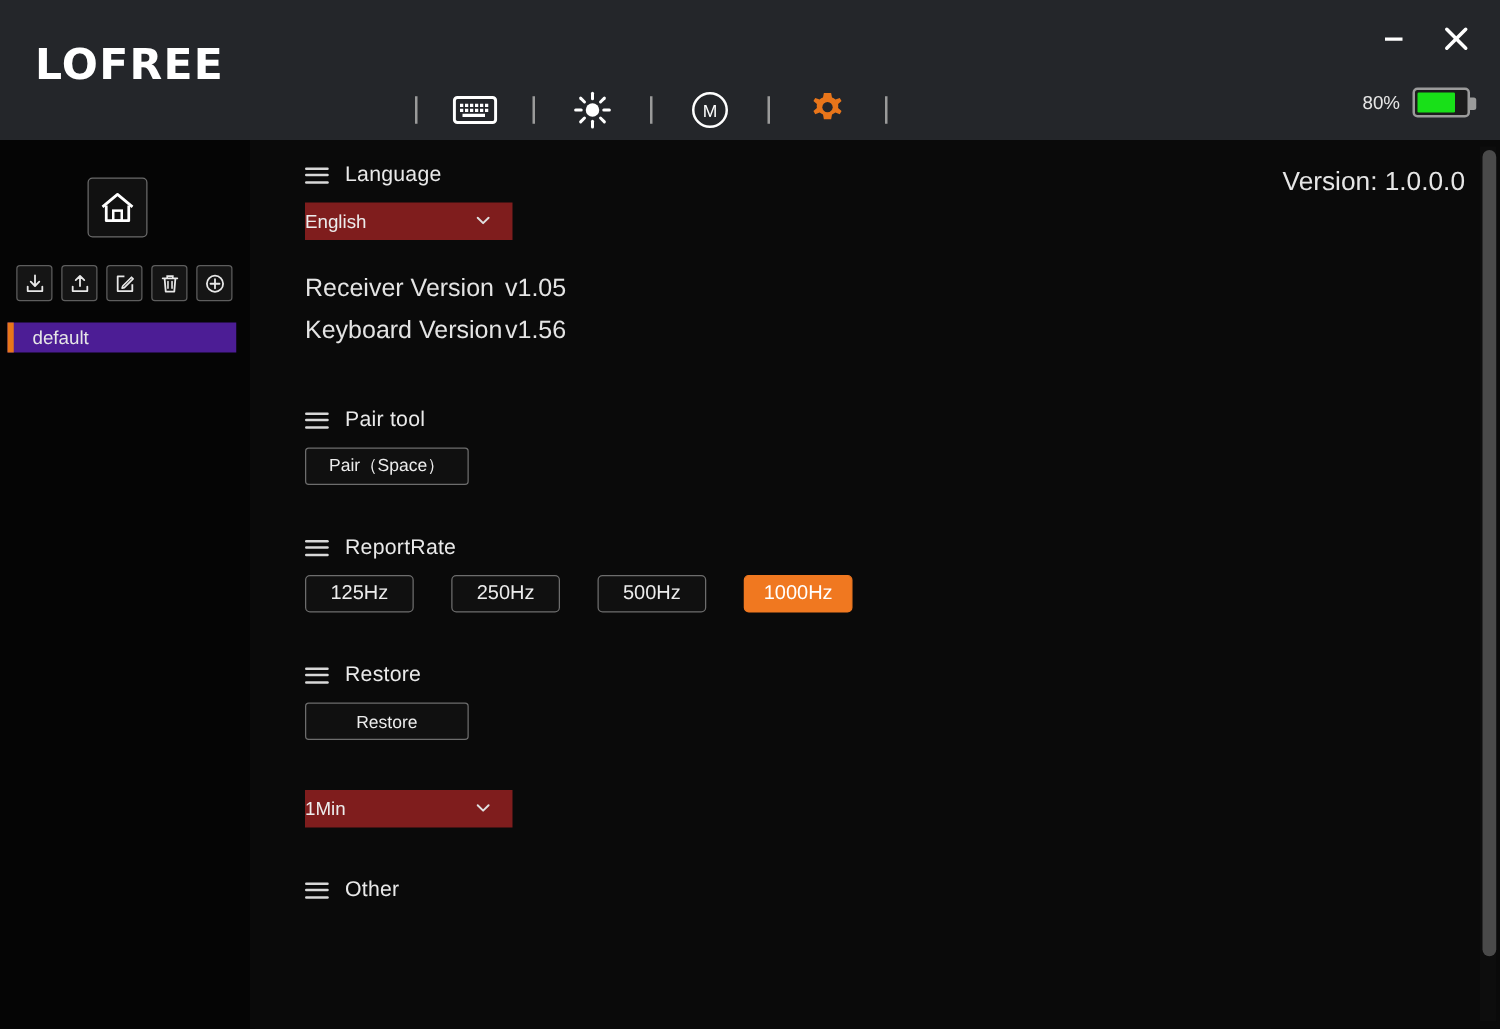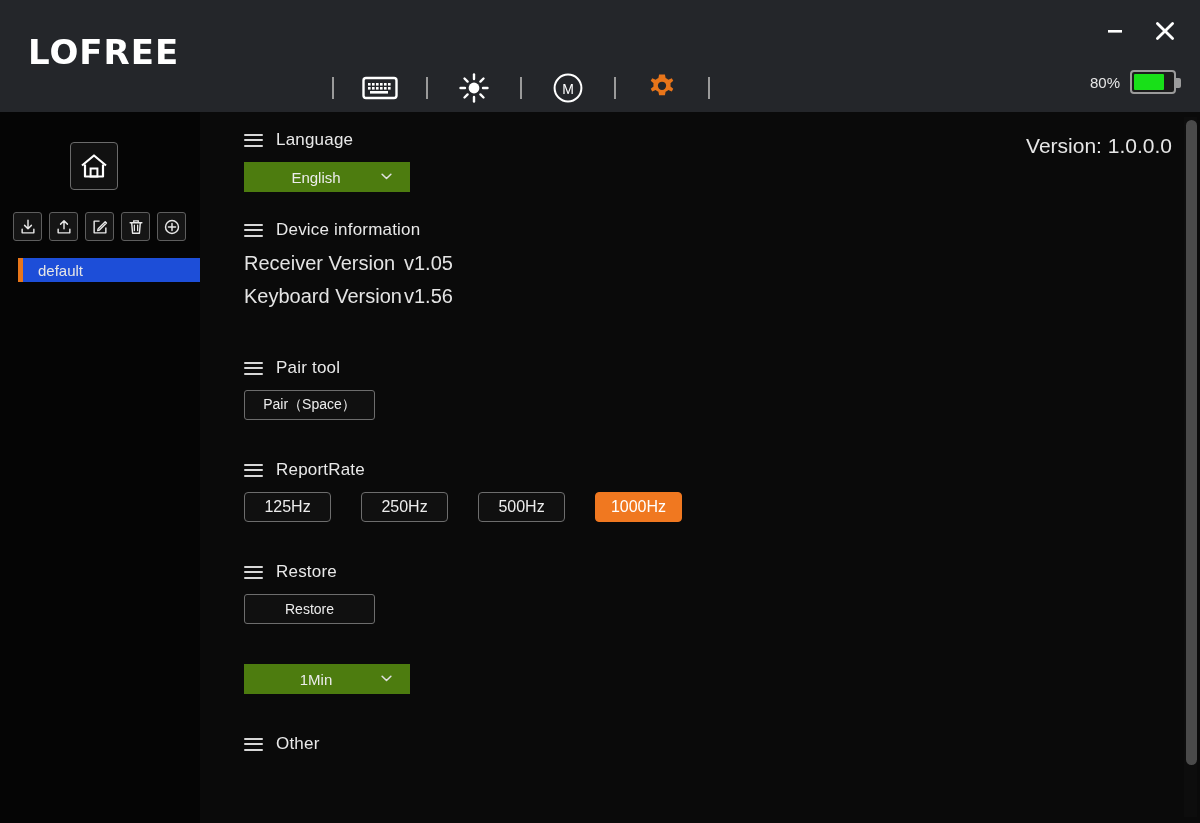--- a/index.html
+++ b/index.html
@@ -138,23 +138,23 @@
     width: 29px; height: 29px;
     border: 1px solid #5e5e5e;
     border-radius: 3px;
     background: #151515;
     display: flex; align-items: center; justify-content: center;
     cursor: pointer;
   }
 
   .profile-item {
     position: absolute;
-    left: 18px; top: 146px;
+    left: 6px; top: 146px;
     width: 183px; height: 24px;
-    background: #1d4ed8;
+    background: #4c1d95;
     display: flex;
     align-items: center;
     cursor: pointer;
   }
   .profile-accent {
     width: 5px;
     height: 24px;
     background: #e8761a;
     flex: none;
   }
@@ -208,24 +208,24 @@
   .list-icon i {
     display: block;
     height: 2px;
     background: #d8d8d8;
     border-radius: 1px;
   }
 
   .select {
     width: 166px;
     height: 30px;
-    background: #4d7c0f;
-    display: flex;
-    align-items: center;
-    justify-content: center;
+    background: #7f1d1d;
+    display: flex;
+    align-items: center;
+    justify-content: flex-start;
     position: relative;
     cursor: pointer;
   }
   .select-value {
     font-size: 15px;
     color: #ececec;
     margin-right: 22px;
   }
   .chev {
     position: absolute;
@@ -470,28 +470,20 @@
       <div class="select">
         <span class="select-value">English</span>
         <svg class="chev" viewBox="0 0 12 8">
           <path d="M1 1.4 L6 6.3 L11 1.4" fill="none" stroke="#e0e0e0" stroke-width="1.8" stroke-linecap="round" stroke-linejoin="round"></path>
         </svg>
       </div>
 
       <div class="spacer-sm"></div>
 
       
-      <div class="sec-head">
-        <span class="list-icon">
-            <i></i>
-            <i></i>
-            <i></i>
-          </span>
-        <span class="sec-title">Device information</span>
-      </div>
       <div class="kv-row">
         <span class="kv-key">Receiver Version</span>
         <span class="kv-val">v1.05</span>
       </div>
       <div class="kv-row">
         <span class="kv-key">Keyboard Version</span>
         <span class="kv-val">v1.56</span>
       </div>
 
       <div class="spacer-md"></div>

